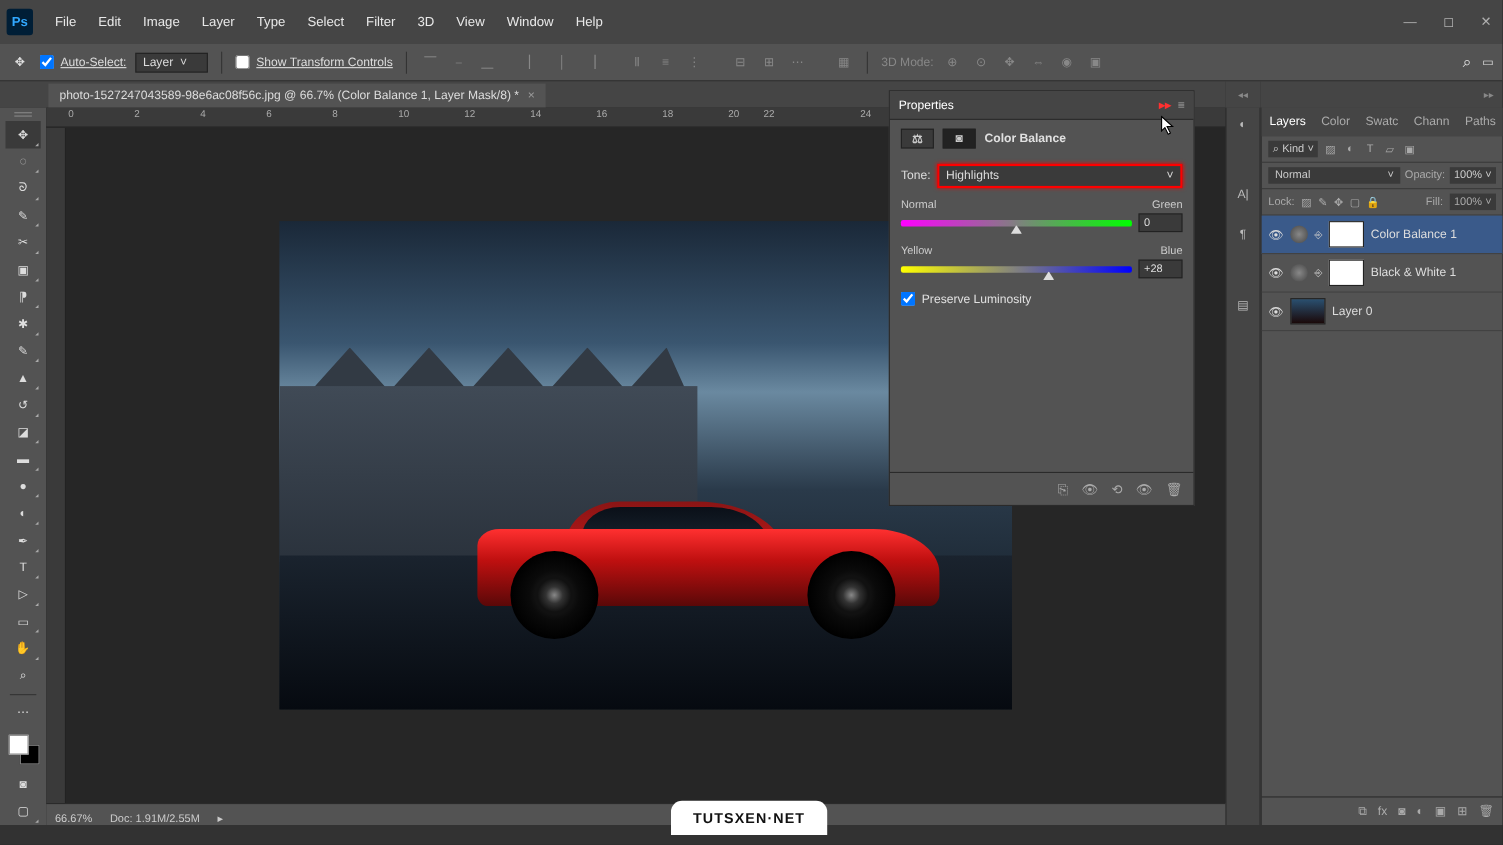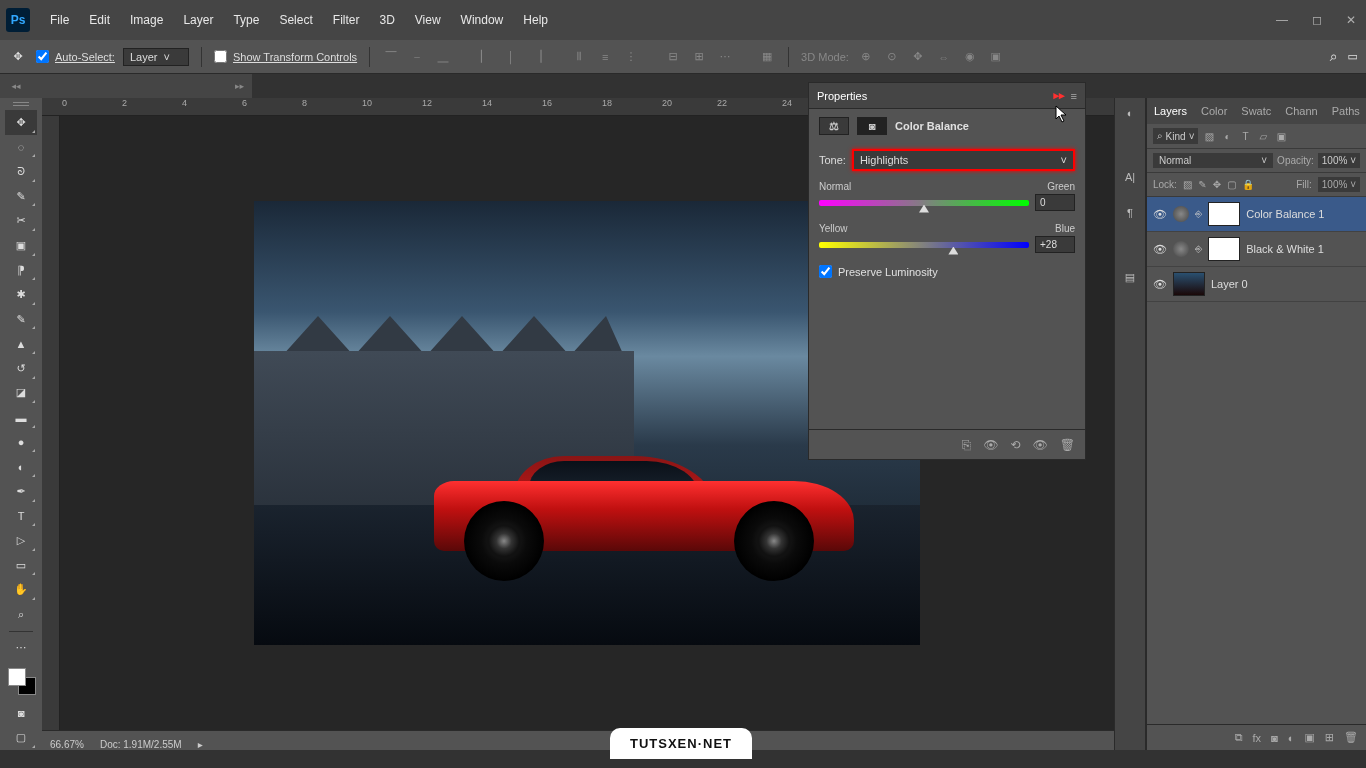--- a/index.html
+++ b/index.html
@@ -193,20 +193,26 @@
     <span>◉</span>
     <span>▣</span>
   </div>
   <div class="opt-right">
     <span style="font-size:14px">⌕</span>
     <span>▭</span>
   </div>
 </div>
 
 <div style="display:flex;height:24px;">
+  <div class="doctabs" style="flex:1;">
+    <div class="doctab">
+      <span>photo-1527247043589-98e6ac08f56c.jpg @ 66.7% (Color Balance 1, Layer Mask/8) *</span>
+      <span class="x">×</span>
+    </div>
+  </div>
   <div style="width:32px;background:#454545;display:flex;align-items:center;justify-content:center;">
       <span style="color:#888;font-size:9px">◂◂</span>
     </div>
   <div style="width:220px;background:#454545;display:flex;align-items:center;justify-content:flex-end;padding-right:8px">
       <span style="color:#888;font-size:9px">▸▸</span>
     </div>
 </div>
 
 <div class="workspace">
 
@@ -249,21 +255,21 @@
       <span class="tick" style="left:80px">2</span>
       <span class="tick" style="left:140px">4</span>
       <span class="tick" style="left:200px">6</span>
       <span class="tick" style="left:260px">8</span>
       <span class="tick" style="left:320px">10</span>
       <span class="tick" style="left:380px">12</span>
       <span class="tick" style="left:440px">14</span>
       <span class="tick" style="left:500px">16</span>
       <span class="tick" style="left:560px">18</span>
       <span class="tick" style="left:620px">20</span>
-      <span class="tick" style="left:675px">22</span>
+      <span class="tick" style="left:652px">22</span>
       <span class="tick" style="left:740px">24</span>
     </div>
     <div class="canvasbody">
       <div class="ruler-v"></div>
       <div class="canvas-inner">
         <div class="photo">
           <div class="roof"></div>
           <div class="building"></div>
           <div class="ground"></div>
           <div class="car">

